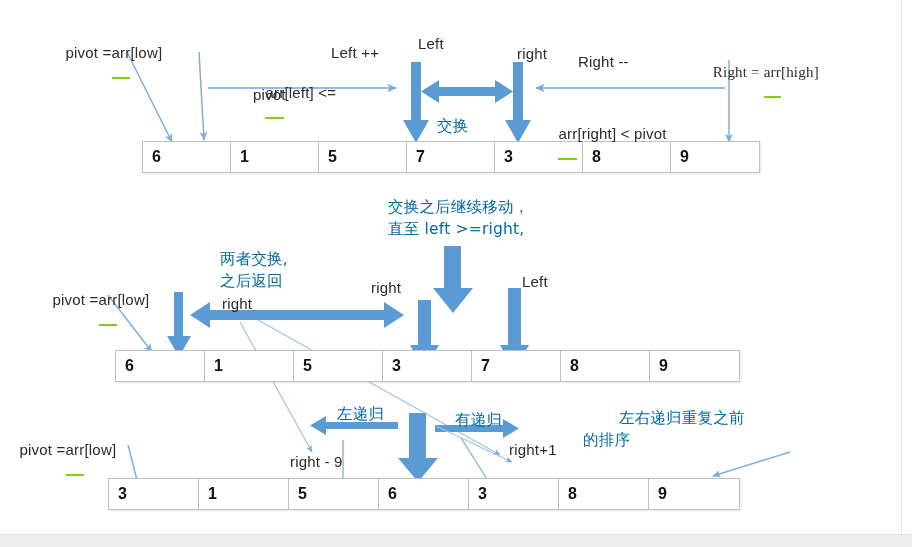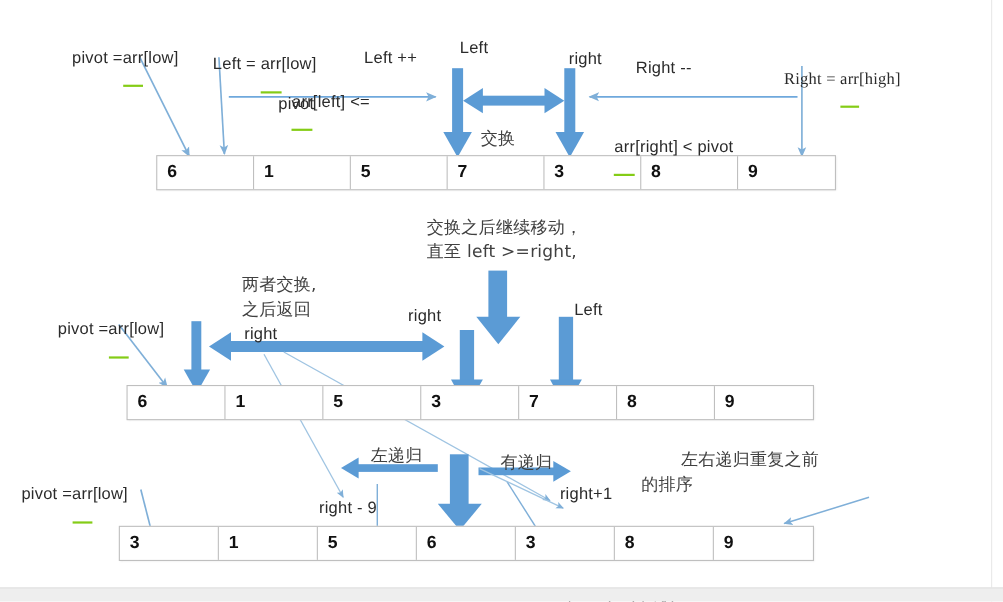--- a/index.html
+++ b/index.html
@@ -16,21 +16,21 @@
 
   
   .lbl{
     position:absolute;
     color:#2b2b2b;
     font-size:15px;
     line-height:19px;
     white-space:pre;
     letter-spacing:0.2px;
   }
-  .lbl.cjk{font-family:"DejaVu Sans","Liberation Sans",sans-serif;font-size:15.5px;color:#404040;}
+  .lbl.cjk{font-family:"DejaVu Sans","Liberation Sans",sans-serif;font-size:15.5px;color:#0369a1;}
   .lbl .sp{
     
     border-bottom:2px solid #84cc16;
     padding-bottom:16px;
   }
 
   
   .arow{
     position:absolute;
     display:flex;
@@ -170,23 +170,20 @@
       <div class="acell" style="width: 14.2857%;">7</div>
       <div class="acell" style="width: 14.2857%;">3</div>
       <div class="acell" style="width: 14.2857%;">8</div>
       <div class="acell" style="width: 14.2857%;">9</div>
     </div>
 
   <div class="lbl" style="left:48px;top:24px;">
     <span>pivot =</span><span class="sp">arr</span><span>[low]</span>
   </div>
 
-  <div class="lbl" style="left:176px;top:30px;">
-    <span>Left = </span><span class="sp">arr</span><span>[low]</span>
-  </div>
 
   <div class="lbl" style="left:331px;top:43px;">Left ++</div>
 
   <div class="lbl" style="left:248px;top:64px;">
     <span class="sp">arr</span><span>[left] &lt;=</span>
   </div>
   <div class="lbl" style="left:253px;top:85px;">pivot</div>
 
   <div class="lbl" style="left:418px;top:34px;">Left</div>
   <div class="lbl" style="left:517px;top:44px;">right</div>

